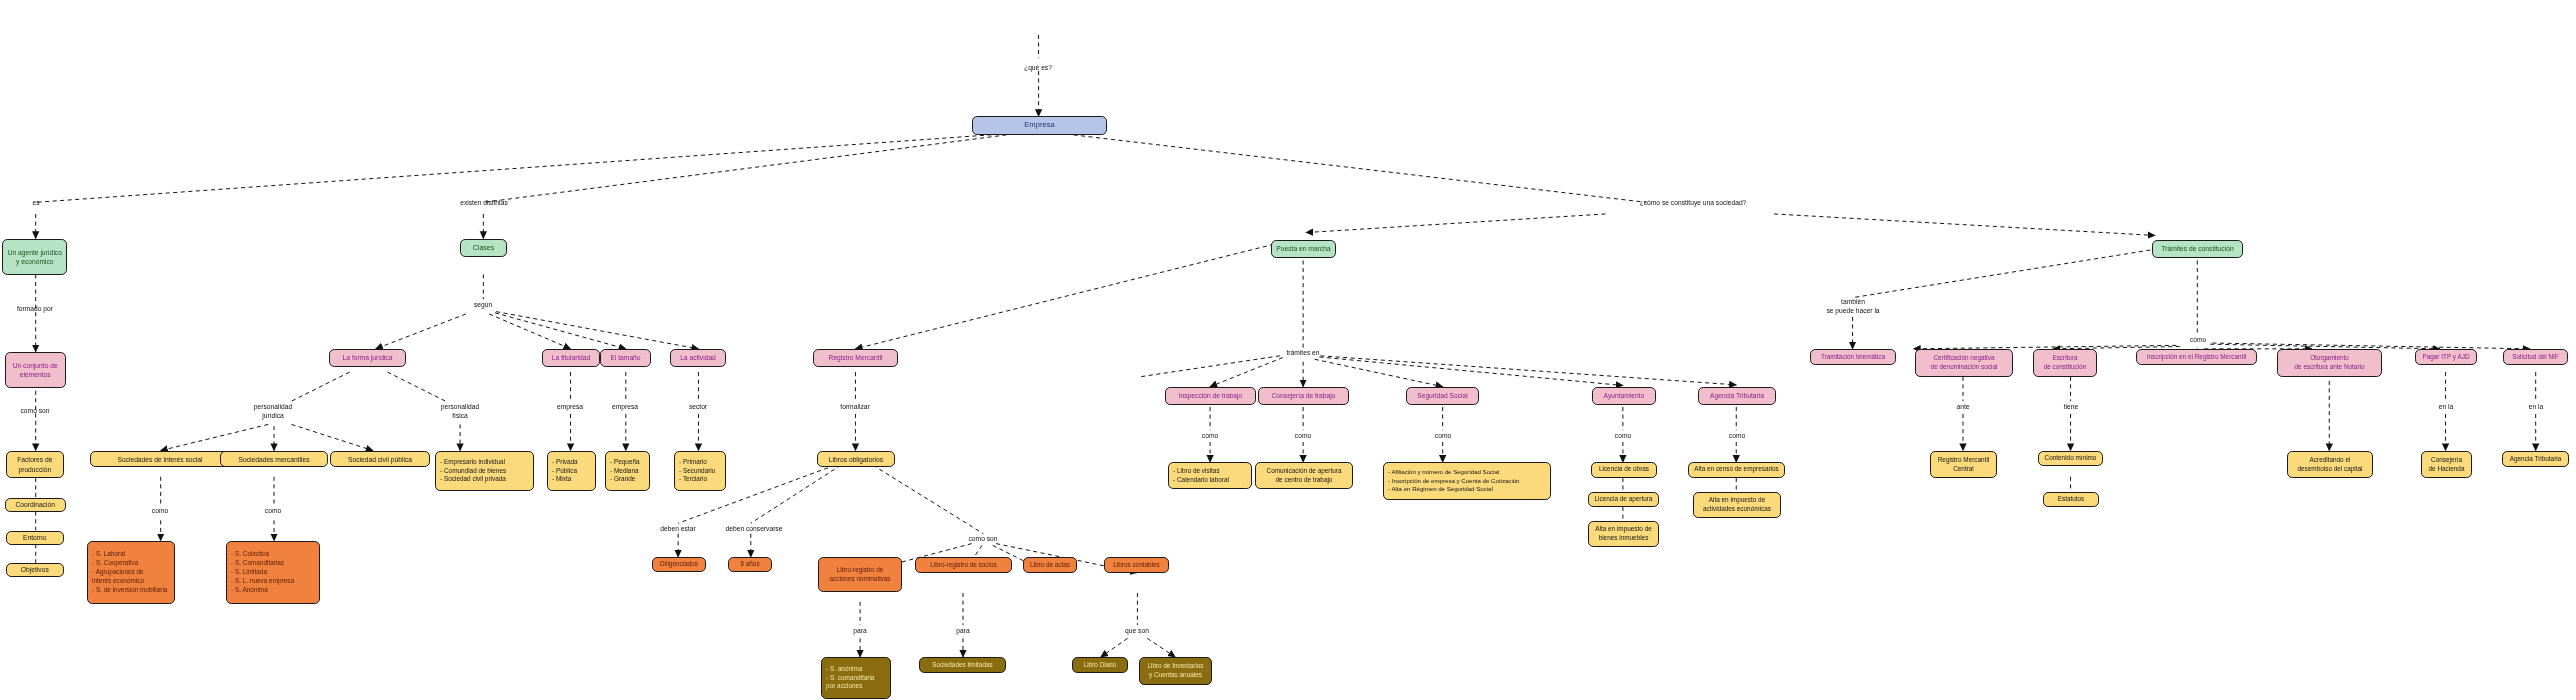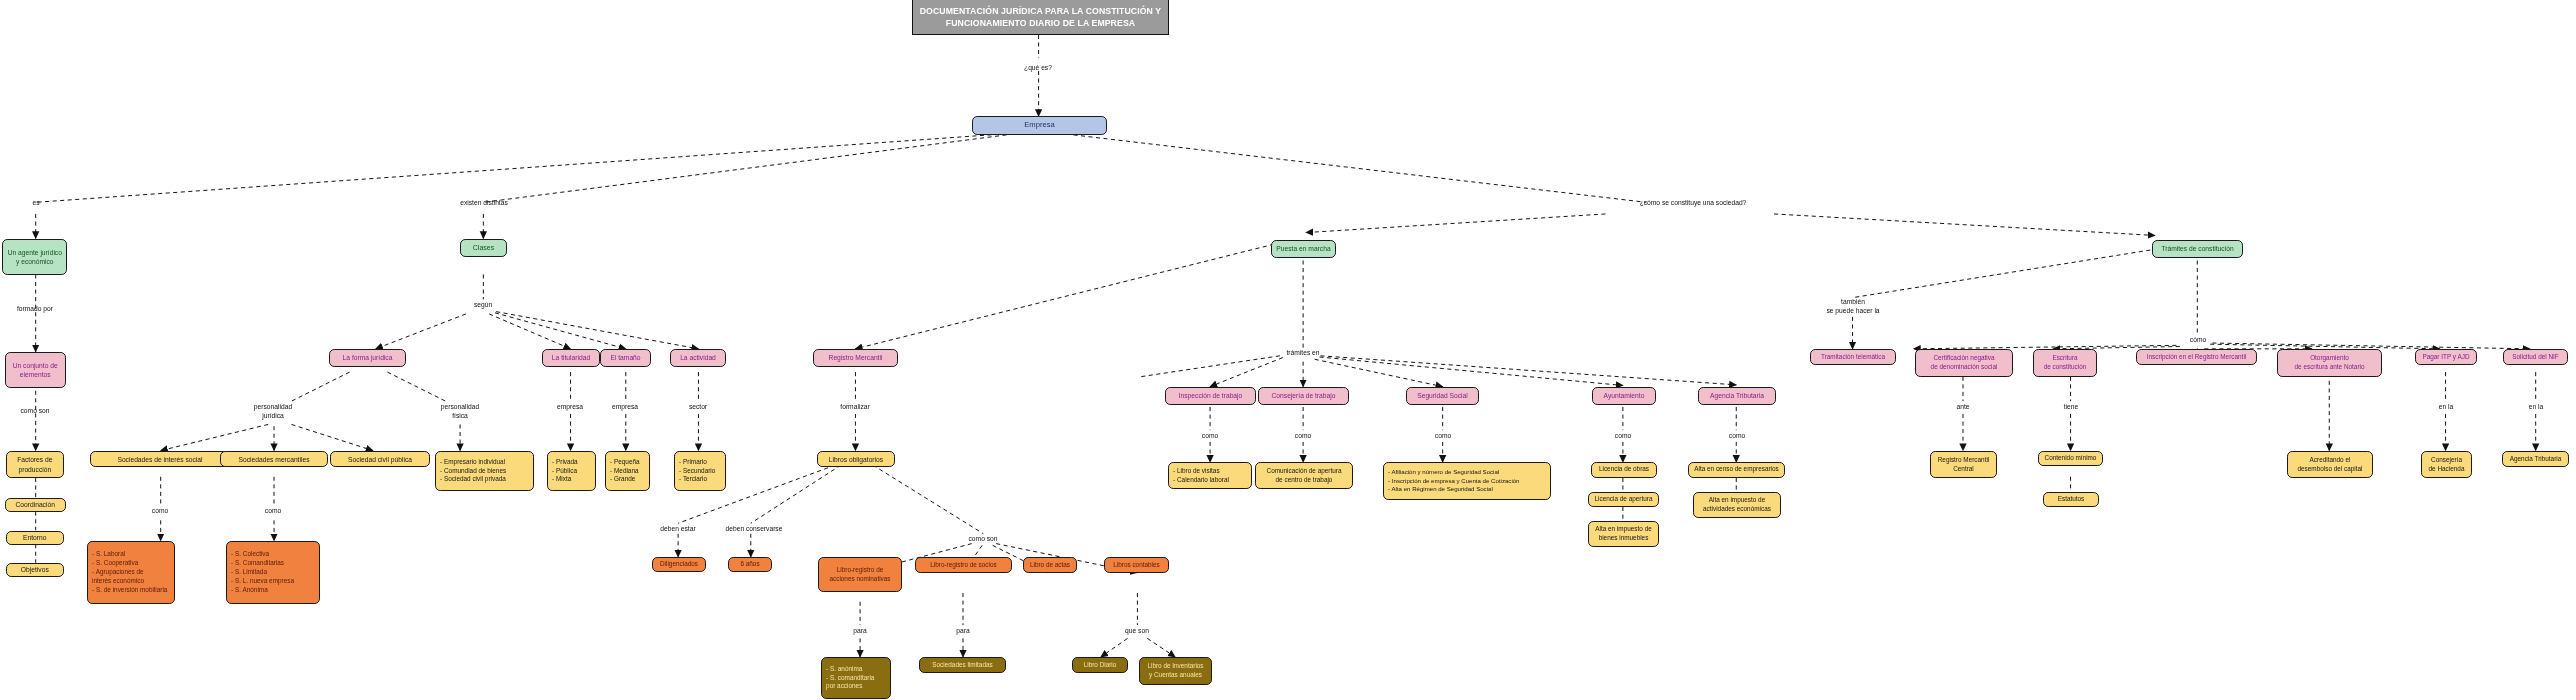--- a/index.html
+++ b/index.html
@@ -207,22 +207,20 @@
       <path d="M4005,655 L4005,775" marker-end="url(#ah)"></path>
 
       <path d="M4205,640 L4205,690"></path>
       <path d="M4205,712 L4205,775" marker-end="url(#ah)"></path>
 
       <path d="M4360,640 L4360,690"></path>
       <path d="M4360,712 L4360,775" marker-end="url(#ah)"></path>
     </g>
   </svg>
 
-  <div class="node title" style="left:912px; top:-1.2px; width:257px; height:36px;">DOCUMENTACIÓN JURÍDICA PARA LA CONSTITUCIÓN Y
-FUNCIONAMIENTO DIARIO DE LA EMPRESA</div>
 
   <div class="node blue" style="left:972px; top:116px; width:135px; height:18.6px; font-size:7.6px;">Empresa</div>
 
   <div class="node green" style="left:2.3px; top:239px; width:65px; height:36px; font-size:6.7px;">Un agente jurídico
 y económico</div>
 
   <div class="node pink" style="left:4.7px; top:352px; width:61px; height:36px; font-size:6.7px;">Un conjunto de
 elementos</div>
 
   <div class="node yellow" style="left:5.8px; top:451px; width:58px; height:27px; font-size:6.7px;">Factores de

